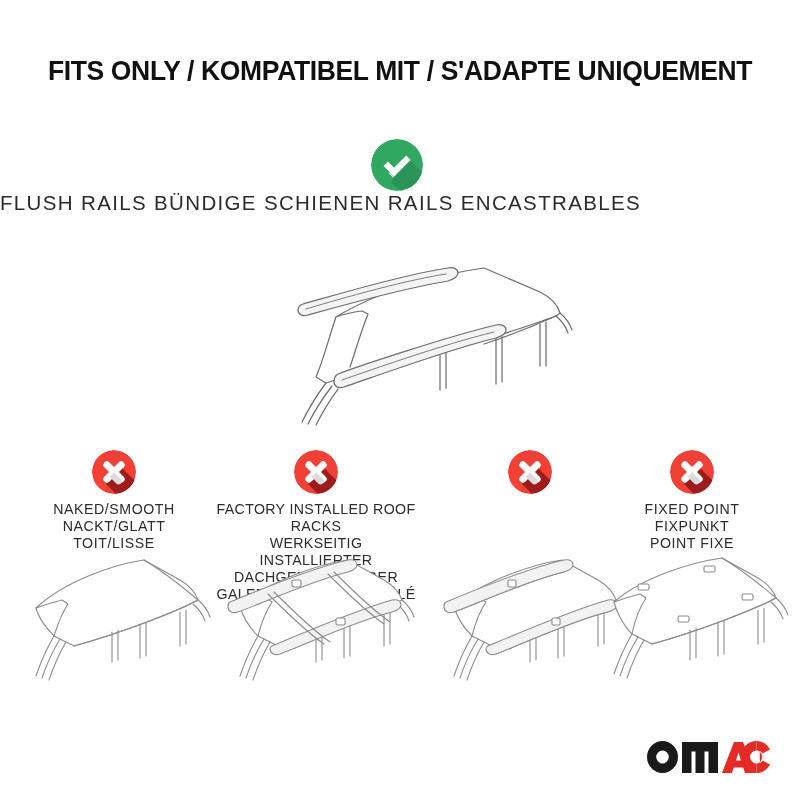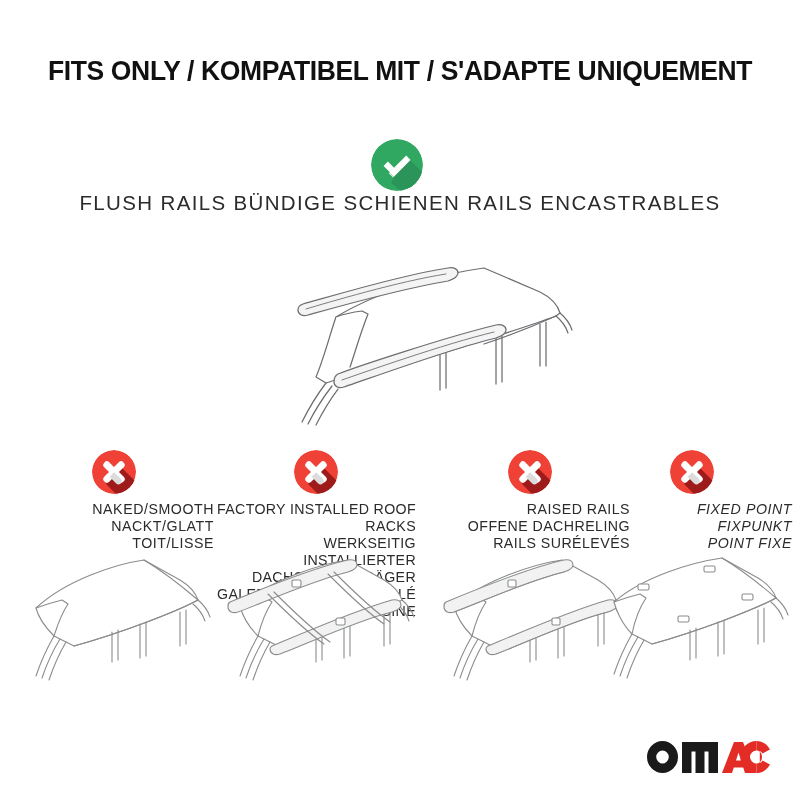--- a/index.html
+++ b/index.html
@@ -45,41 +45,41 @@
     left: 371px;
     top: 139px;
     width: 52px;
     height: 52px;
   }
   #hero-text {
     position: absolute;
     top: 191px;
     left: 0;
     width: 800px;
-    text-align: center;
+    text-align: left;
     font-size: 20.5px;
     line-height: 23.5px;
     letter-spacing: 1.35px;
     color: #2b2b2b;
     font-weight: normal;
   }
   #hero-art {
     position: absolute;
     left: 240px;
     top: 262px;
     width: 340px;
     height: 175px;
   }
 
   
   .col {
     position: absolute;
     top: 450px;
     width: 200px;
-    text-align: right;
+    text-align: center;
   }
   .col-badge {
     position: relative;
     margin: 0 auto;
     width: 44px;
     height: 44px;
     border-radius: 50%;
     overflow: hidden;
   }
   .col-label {
@@ -93,21 +93,21 @@
   .col-art {
     position: absolute;
     left: 0;
     width: 200px;
     height: 135px;
   }
 
   #col-0 { left: 14px; }
   #col-1 { left: 216px; }
   #col-2 { left: 430px; }
-  #col-3 { left: 592px; font-style: italic; }
+  #col-3 { left: 592px; }
 
   #col-1 .col-label { letter-spacing: 0.35px; }
   #col-2 .col-label { letter-spacing: 0.45px; }
 
   .art-0 { top: 100px; }
   .art-1 { top: 90px; }
   .art-2 { top: 100px; }
   .art-3 { top: 100px; }
 
   
@@ -247,23 +247,20 @@
 <div class="col" id="col-2">
   <div class="col-badge">
     <svg width="44" height="44" viewBox="0 0 44 44">
       <circle cx="22" cy="22" r="22" fill="#ef4136"></circle>
       <path d="M26 14 L44 32 L44 40 L24 44 L14 34 Z" fill="#9e1b1b"></path>
       <rect x="8.5" y="18.5" width="27" height="7" rx="3.2" fill="#ffffff" transform="rotate(45 22 22)"></rect>
       <rect x="8.5" y="18.5" width="27" height="7" rx="3.2" fill="#ffffff" transform="rotate(-45 22 22)"></rect>
       <path d="M22.2 22.2 l6.6 6.6 a3.2 3.2 0 0 1 -4.6 4.6 l-6.6 -6.6 z" fill="#dcdcdc"></path>
     </svg>
   </div>
-  <div class="col-label">RAISED RAILS
-OFFENE DACHRELING
-RAILS SURÉLEVÉS</div>
   <div class="col-art art-2">
     <svg width="200" height="135" viewBox="0 0 200 135" fill="none" stroke="#8a8c8e" stroke-width="1.1" stroke-linejoin="round" stroke-linecap="round">
       <path d="M24 56 C54 30 104 14 132 10 L168 30 C178 36 184 44 186 50
                C164 62 106 84 62 96 L42 86 C32 76 26 64 24 56 Z" fill="#ffffff"></path>
       <path d="M24 56 C32 53 42 50 50 48 L56 52 C48 64 44 78 42 86"></path>
       <path d="M42 86 C34 100 28 114 24 126"></path>
       <path d="M48 89 C40 102 34 116 30 128"></path>
       <path d="M54 92 C47 104 41 118 37 130"></path>
       <path d="M186 50 C192 55 196 61 198 67"></path>
       <path d="M181 54 C187 59 191 65 193 71"></path>

